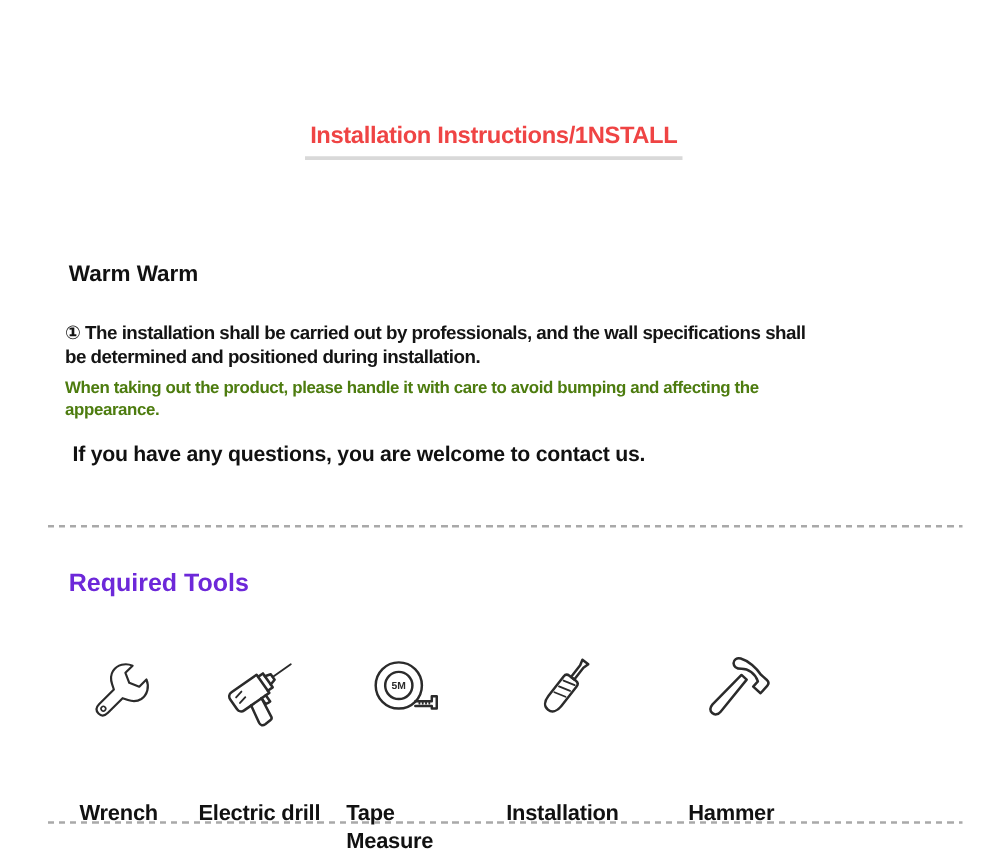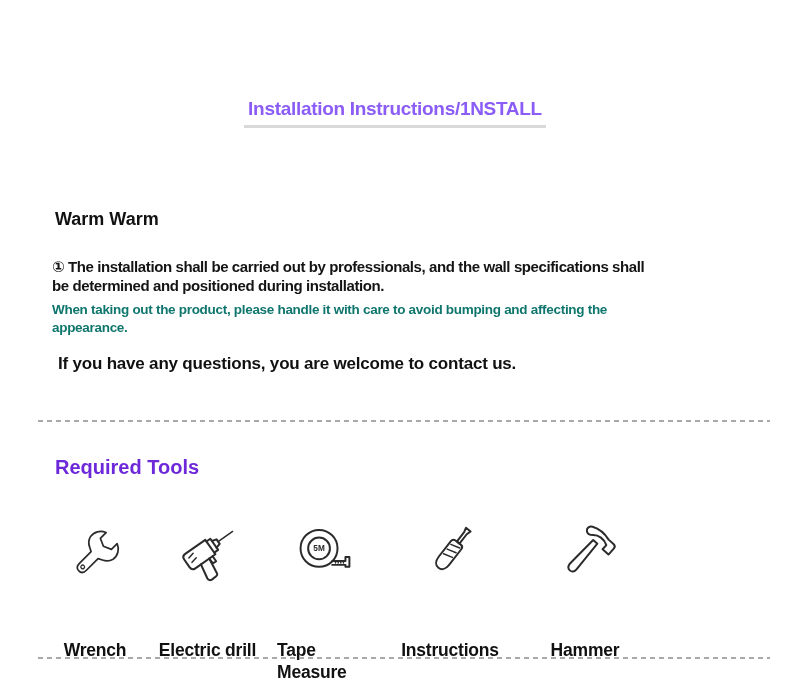--- a/index.html
+++ b/index.html
@@ -10,36 +10,36 @@
     color:#1a1a1a;
     position:relative;
     overflow:hidden;
   }
   .page{position:absolute;inset:0;background:#fff;}
 
   
   .header{position:absolute;top:98px;left:0;width:100%;text-align:center;}
   .title-wrap{display:inline-block;padding:0 4px 5px 4px;border-bottom:3px solid #d9d9d9;}
   .page-title{
-    font-size:19px;font-weight:bold;letter-spacing:-0.3px;color:#8b5cf6;
+    font-size:19px;font-weight:bold;letter-spacing:-0.3px;color:#ef4444;
     white-space:nowrap;
   }
 
   
   .warm-tips-heading{
     position:absolute;top:209px;left:55px;
     font-size:18px;font-weight:bold;color:#111;
   }
   .tip-point{
     position:absolute;top:257px;left:52px;width:600px;
     font-size:15px;font-weight:bold;line-height:19px;letter-spacing:-0.4px;color:#141414;
   }
   .tip-note{
     position:absolute;top:301px;left:52px;width:560px;
-    font-size:13.5px;font-weight:bold;line-height:18px;letter-spacing:-0.3px;color:#0f766e;
+    font-size:13.5px;font-weight:bold;line-height:18px;letter-spacing:-0.3px;color:#4d7c0f;
   }
   .contact-note{
     position:absolute;top:354px;left:58px;
     font-size:17px;font-weight:bold;letter-spacing:-0.2px;color:#111;
     white-space:nowrap;
   }
 
   
   .divider{
     position:absolute;left:38px;width:732px;height:2px;
@@ -154,21 +154,21 @@
         <svg width="66" height="66" viewBox="0 0 100 100">
           <g transform="rotate(38 50 50)">
             <path class="outline" d="M45.5,5 L54.5,5 L52.5,12 L52.5,30 L47.5,30 L47.5,12 Z"></path>
             <path class="outline" d="M45,30 C41.5,30 40,32 40,35 L40,65 C40,73.5 44,78.5 50,78.5 C56,78.5 60,73.5 60,65 L60,35 C60,32 58.5,30 55,30 Z"></path>
             <path class="thin" d="M43,39 L57,35"></path>
             <path class="thin" d="M43,48 L57,44"></path>
             <path class="thin" d="M43,57 L57,53"></path>
           </g>
         </svg>
       </div>
-      <div class="tool-label">Instructions</div>
+      <div class="tool-label">Installation</div>
     </div>
 
     <div class="tool tool-hammer">
       <div class="tool-icon-box">
         <svg width="66" height="66" viewBox="0 0 100 100">
           <g transform="rotate(42 50 50)">
             <path class="outline" d="M63,11 L73,11 C76.5,11 78,13 78,16 L78,28 L66,28 L66,19.5
               C57,14.5 47,16 41,21.5 C37,25 32.5,26 29.5,23 C26.5,20 27.5,15 32,12.8
               C41,8.5 54,8.5 63,11 Z"></path>
             <path class="outline" d="M46,27 L54.5,27 L57,77 C57.2,82 54.5,85 50.5,85 C46.5,85 44,82 43.8,77 Z"></path>

